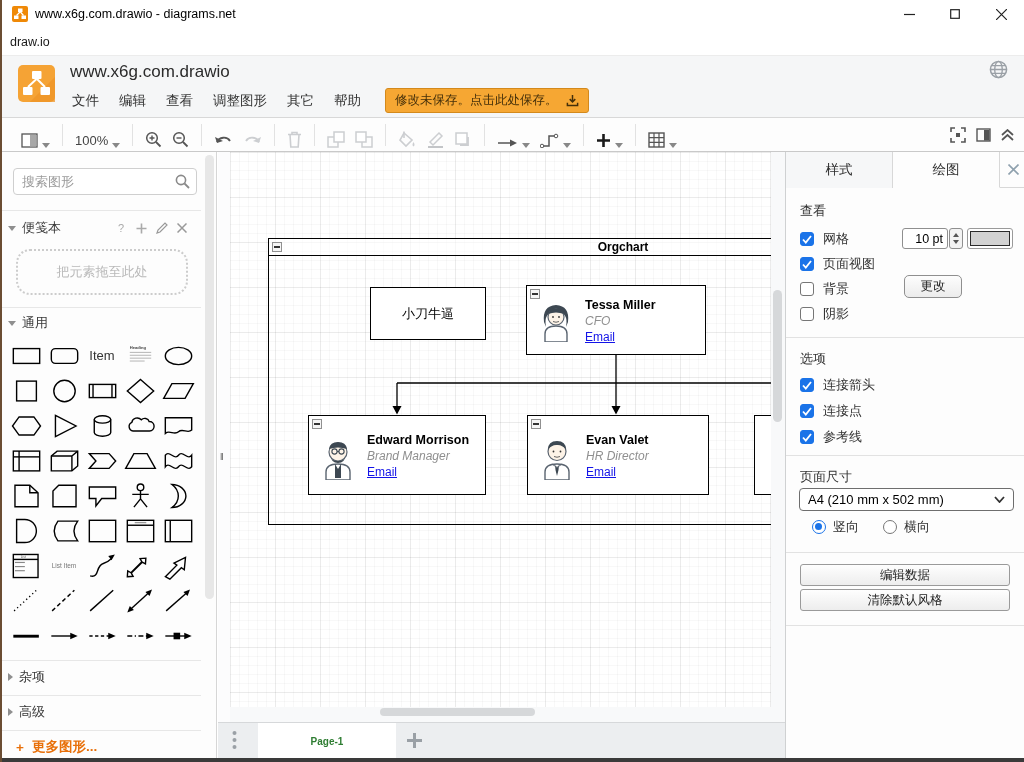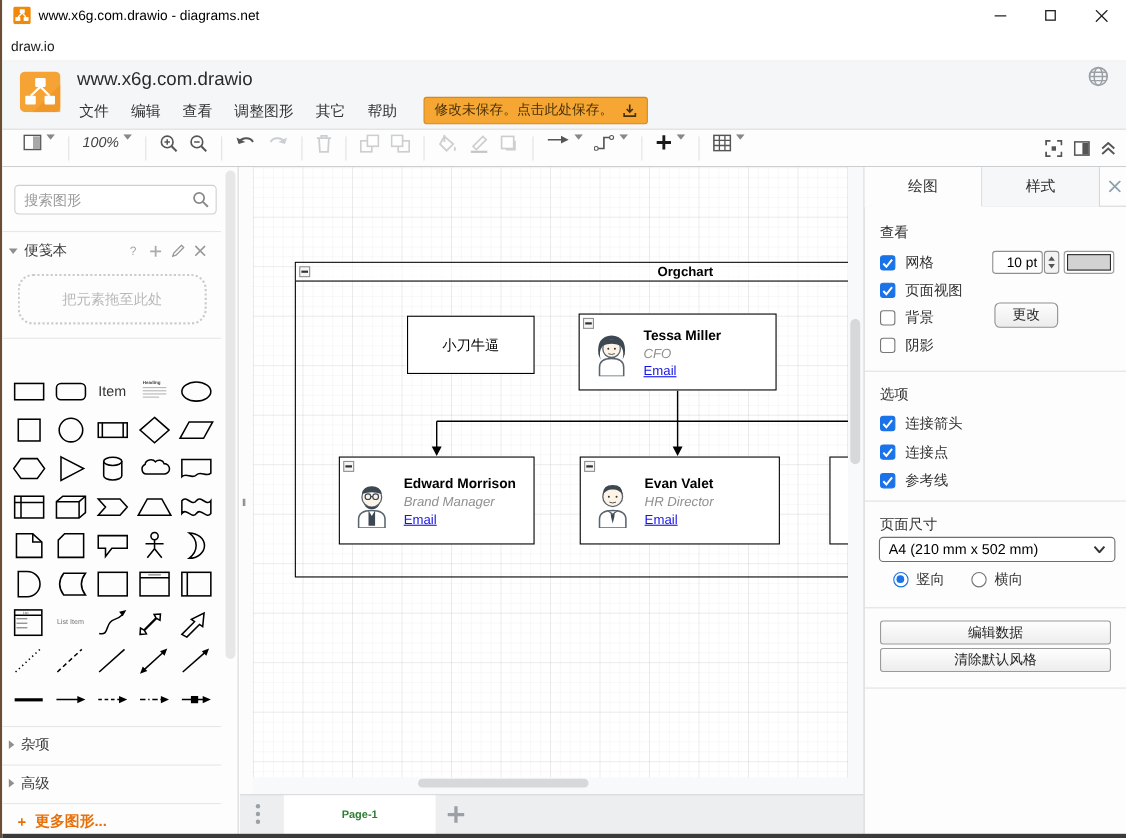--- a/index.html
+++ b/index.html
@@ -23,21 +23,21 @@
   .logo-big { position:absolute; left:16px; top:9px; width:37px; height:37px; }
   .doc-title { position:absolute; left:68px; top:6px; font-size:17px; color:#2b2b2b; }
   .menu-row { position:absolute; left:70px; top:32px; display:flex; align-items:center; }
   .menu-item { font-size:13.5px; color:#333; margin-right:20px; cursor:default; }
   .save-banner { display:flex; align-items:center; gap:8px; background:#f6a733; border:1px solid #d3891c; border-radius:3px; padding:3px 9px; margin-left:4px; cursor:pointer;text-align:right; }
   .save-banner span { font-size:12.5px; color:#45300a; }
   .globe { position:absolute; right:16px; top:4px; }
 
   
   .toolbar { position:absolute; left:0; top:118px; right:0; height:34px; background:#fdfdfd; border-bottom:1px solid #c9c9c9; display:flex; align-items:center; padding-left:14px; }
-  .tbtn { display:flex; align-items:flex-start; gap:4px; padding:0 5px; height:26px; cursor:pointer;font-style:italic; }
+  .tbtn { display:flex; align-items:flex-end; gap:4px; padding:0 5px; height:26px; cursor:pointer; }
   .vsep { width:1px; height:22px; background:#e2e2e2; margin:0 7px; }
   .zoom-label { font-size:13px; color:#444; }
   .tb-right { position:absolute; right:10px; top:0; height:34px; display:flex; align-items:center; gap:10px; }
 
   
   .main { position:absolute; left:0; top:152px; width:1024px; height:606px; }
 
   
   .sidebar { position:absolute; left:0; top:0; width:215px; height:606px; background:#fdfdfd; border-right:1px solid #d6d6d6; }
   .search-wrap { position:absolute; left:11px; top:16px; width:184px; height:27px; }
@@ -373,20 +373,24 @@
             </svg>
           <svg width="10" height="10" viewBox="0 0 10 10">
               <path d="M0.5,0.5 L9.5,9.5 M9.5,0.5 L0.5,9.5" stroke="#999" stroke-width="1.5"></path>
             </svg>
         </div>
       </div>
       <div class="dropzone">
         <span>把元素拖至此处</span>
       </div>
       <div class="sb-div" style="top:155px"></div>
+      <div class="sec-head" style="top:158px">
+        <div class="tri-down"></div>
+        <span class="lbl">通用</span>
+      </div>
       <div class="shapes-grid" id="shapes-grid">
           <div class="shape-cell">
             <svg class="shape-svg" viewBox="0 0 40 34">
               <rect x="4" y="8" width="32" height="18"></rect>
             </svg>
           </div>
           <div class="shape-cell">
             <svg class="shape-svg" viewBox="0 0 40 34">
               <rect x="4" y="8" width="32" height="18" rx="5"></rect>
             </svg>
@@ -751,22 +755,22 @@
       <div class="page-tab">
         <span>Page-1</span>
       </div>
       <svg class="add-page" width="21" height="21" viewBox="0 0 21 21">
         <path d="M10.5,3 V18 M3,10.5 H18" stroke="#9aa0a6" stroke-width="3"></path>
       </svg>
     </div>
 
     <div class="rightpanel">
       <div class="ptabs">
+        <div class="ptab">样式</div>
         <div class="ptab active">绘图</div>
-        <div class="ptab">样式</div>
         <div class="ptab-close">
           <svg width="11" height="11" viewBox="0 0 11 11">
               <path d="M0.5,0.5 L10.5,10.5 M10.5,0.5 L0.5,10.5" stroke="#8fa1ae" stroke-width="1.6"></path>
             </svg>
         </div>
       </div>
 
       <div class="psec-title" style="top:50px">查看</div>
       <div id="view-rows">
           <div class="prow" style="top: 76px;">

